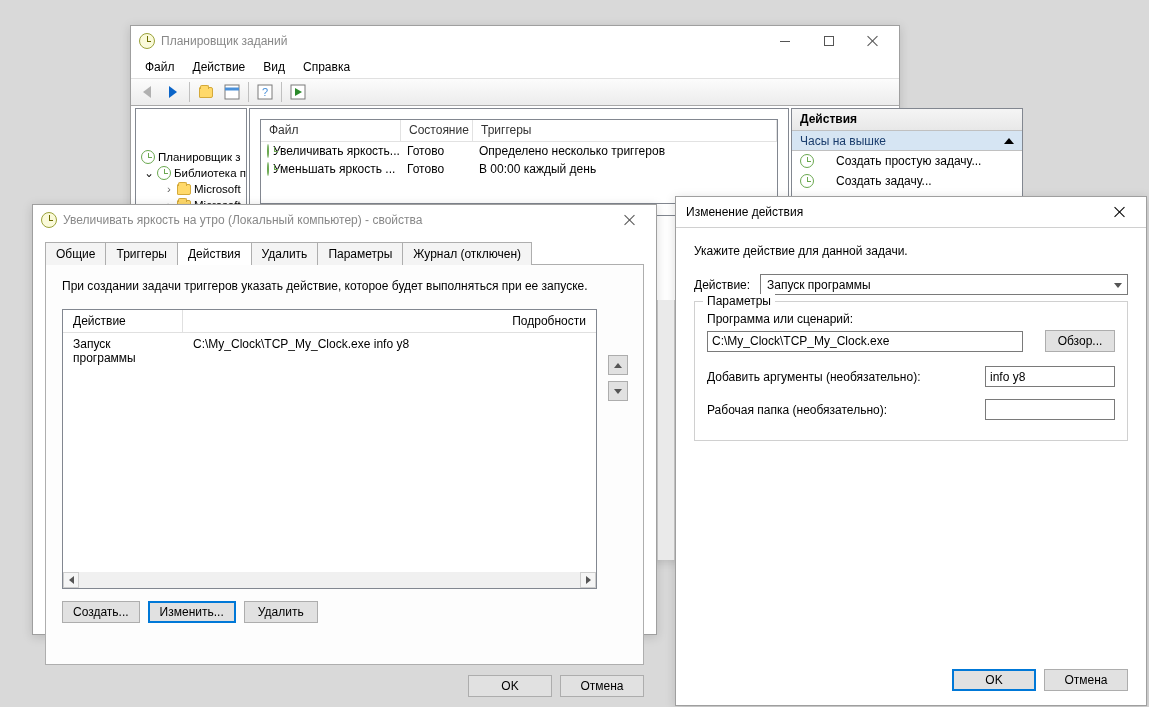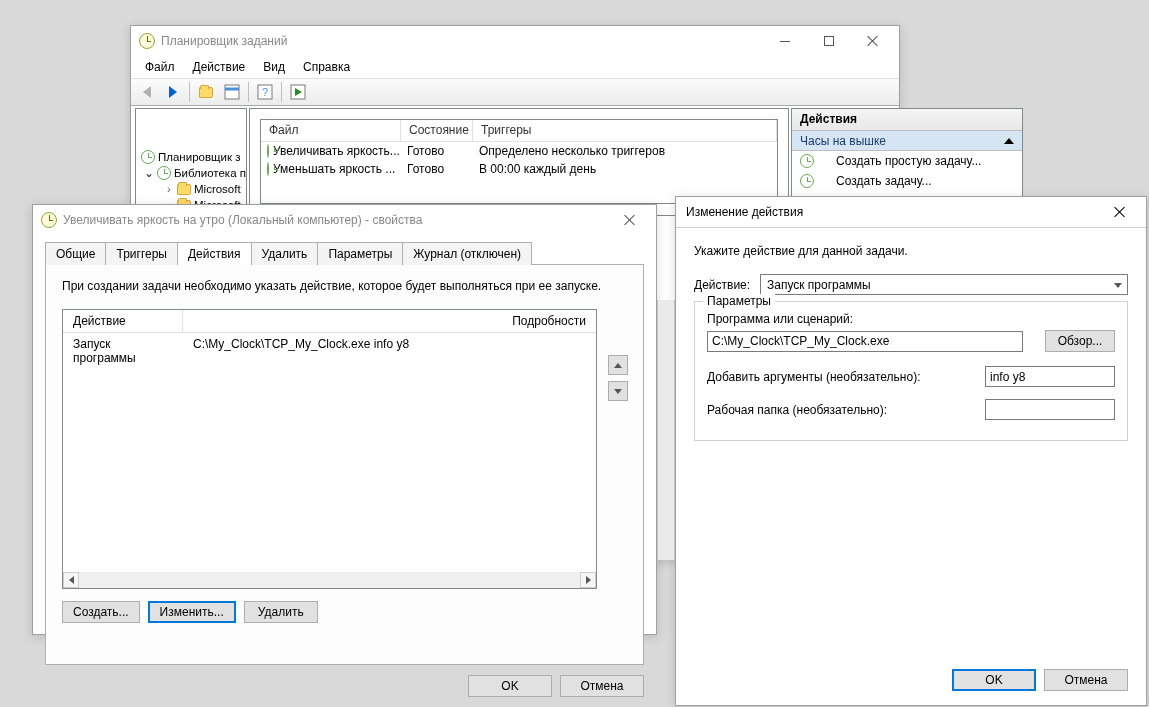--- a/index.html
+++ b/index.html
@@ -242,21 +242,21 @@
   <div class="props-body">
     <div class="tab-row">
       <div class="tab inactive">Общие</div>
       <div class="tab inactive">Триггеры</div>
       <div class="tab active">Действия</div>
       <div class="tab inactive">Удалить</div>
       <div class="tab inactive">Параметры</div>
       <div class="tab inactive">Журнал (отключен)</div>
     </div>
     <div class="tab-content" style="height:400px; position:relative;">
-      <div style="margin-bottom:16px;">При создании задачи необходимо указать действие, которое будет выполняться при ее запуске.</div>
+      <div style="margin-bottom:16px;">При создании задачи триггеров указать действие, которое будет выполняться при ее запуске.</div>
       <div style="position:relative; padding-right:30px;">
         <div class="actions-table">
           <div class="at-head">
             <div class="at-hcell" style="width:120px; border-right:1px solid #e0e0e0;">Действие</div>
             <div class="at-hcell" style="flex:1;text-align:right;">Подробности</div>
           </div>
           <div class="at-row">
             <div class="at-cell" style="width:120px;">Запуск программы</div>
             <div class="at-cell" style="flex:1;">C:\My_Clock\TCP_My_Clock.exe info y8</div>
           </div>

